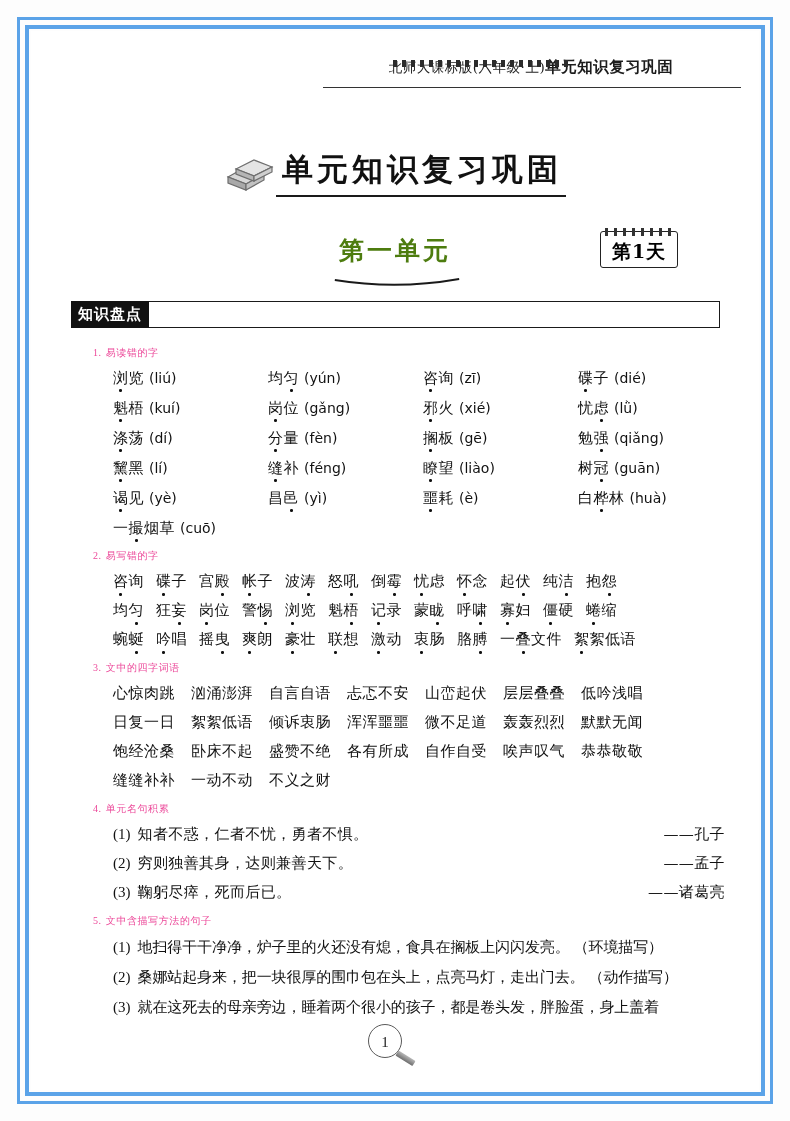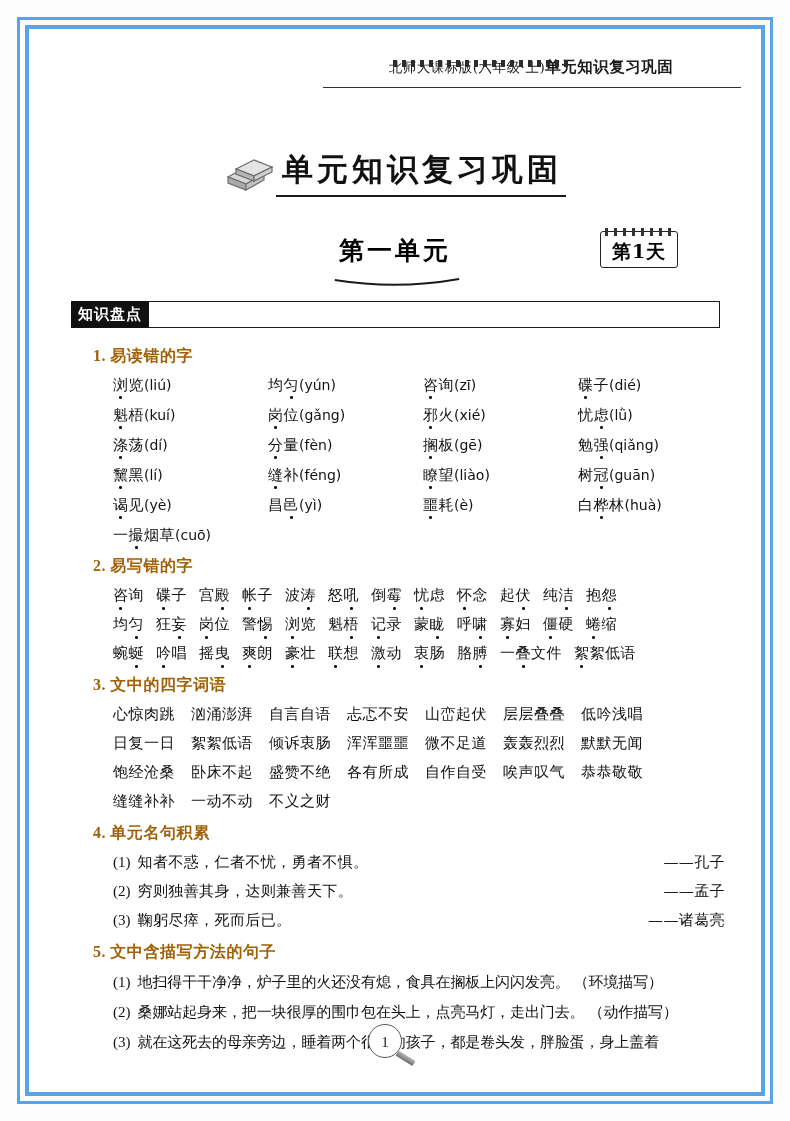--- a/index.html
+++ b/index.html
@@ -122,21 +122,21 @@
     left: 0; right: 0;
     top: 203px;
     text-align: center;
   }
   .unit-title {
     display: inline-block;
     position: relative;
     font-size: 25px;
     font-weight: bold;
     letter-spacing: 3px;
-    color: #000000;
+    color: #4d7c0f;
     padding-bottom: 6px;
     font-family: "DejaVu Serif", "Liberation Serif", serif;
   }
   .unit-swoosh {
     position: absolute;
     left: -6px;
     right: -10px;
     bottom: -2px;
     height: 10px;
   }
@@ -198,23 +198,23 @@
     font-family: "DejaVu Serif", "Liberation Serif", serif;
   }
   
   .content {
     position: absolute;
     left: 40px;
     top: 308px;
     width: 660px;
   }
   .numbered-head {
-    font-size: 16px;
-    font-weight: bold;
-    color: #a16207;
+    font-size: 10px;
+    font-weight: normal;
+    color: #ec4899;
     margin: 7px 0 4px 22px;
     letter-spacing: 0.6px;
     font-family: "DejaVu Serif", "Liberation Serif", serif;
   }
   .numbered-head .num {
     font-family: "Liberation Serif", serif;
     margin-right: 4px;
   }
   
   .pinyin-grid {
@@ -229,20 +229,21 @@
     white-space: nowrap;
     line-height: 28px;
     font-family: "DejaVu Serif", "Liberation Serif", serif;
   }
   .pinyin-cell .han {
     letter-spacing: 0.5px;
   }
   .pinyin-cell .py {
     font-family: "DejaVu Sans", "Liberation Sans", sans-serif;
     font-size: 14px;
+    margin-left: 5px;
   }
   
   .word-row {
     margin-left: 42px;
     font-size: 15px;
     line-height: 29px;
     color: #111;
     white-space: nowrap;
     font-family: "DejaVu Serif", "Liberation Serif", serif;
     text-decoration: underline;

